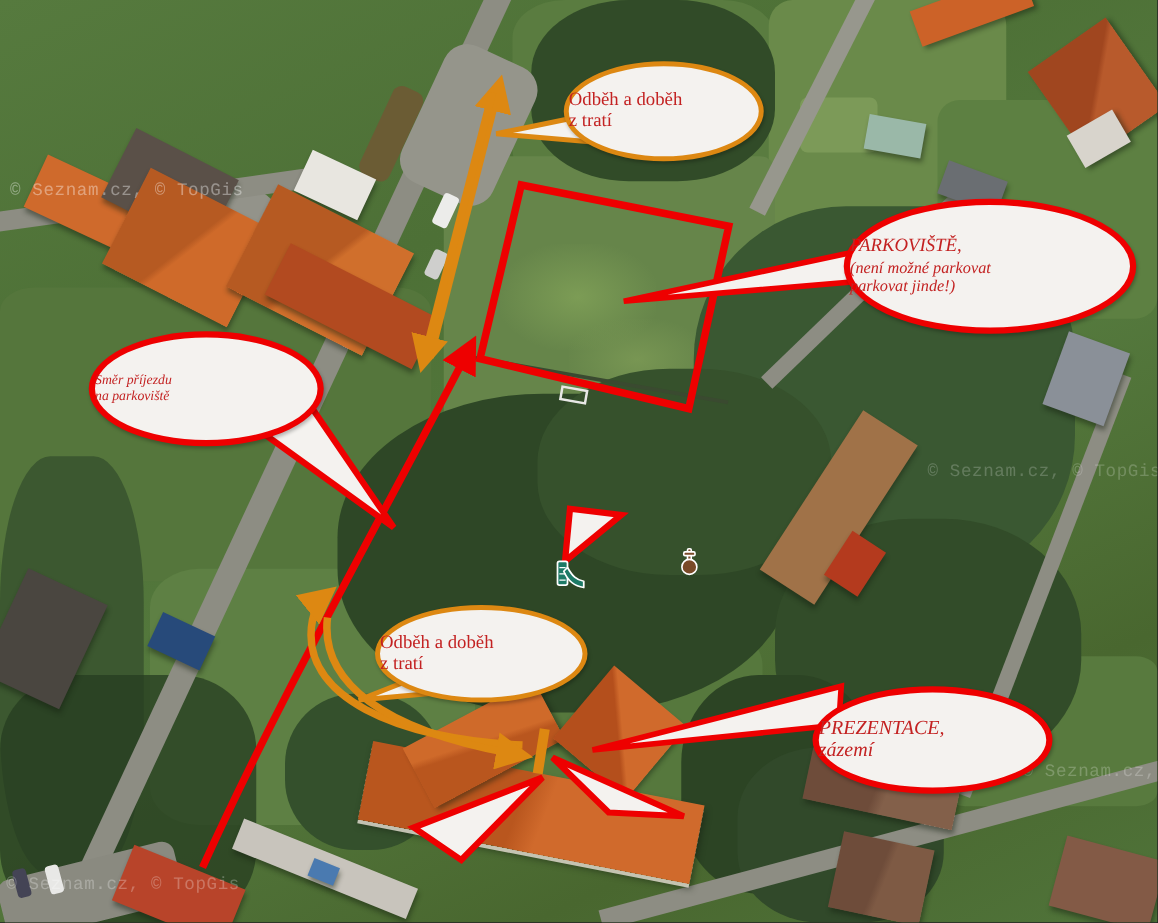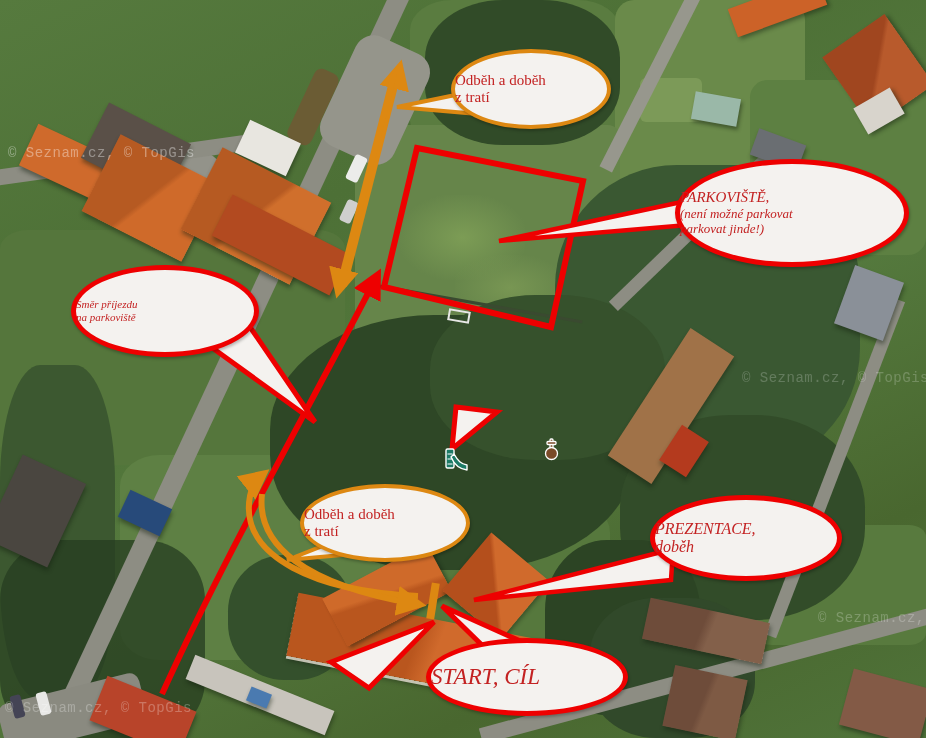--- a/index.html
+++ b/index.html
@@ -172,24 +172,21 @@
     <span>Směr příjezdu</span>
     <span>na parkoviště</span>
   </div>
 
 
   <div class="bubble orange" style="left:385px;top:523px;width:162px;height:70px;font-size:15px;">
     <span>Odběh a doběh</span>
     <span>z tratí</span>
   </div>
 
-  <div class="bubble red" style="left:746px;top:538px;width:182px;height:76px;font-size:16px;">
+  <div class="bubble red" style="left:746px;top:592px;width:182px;height:76px;font-size:16px;">
     <span>PREZENTACE,</span>
-    <span>doběh</span>
+    <span>zázemí</span>
   </div>
 
 
-  <div class="bubble red" style="left:527px;top:677px;width:192px;height:68px;font-size:23px;">
-    <span>START, CÍL</span>
-  </div>
 
 
 </div>
 
 </body></html>

